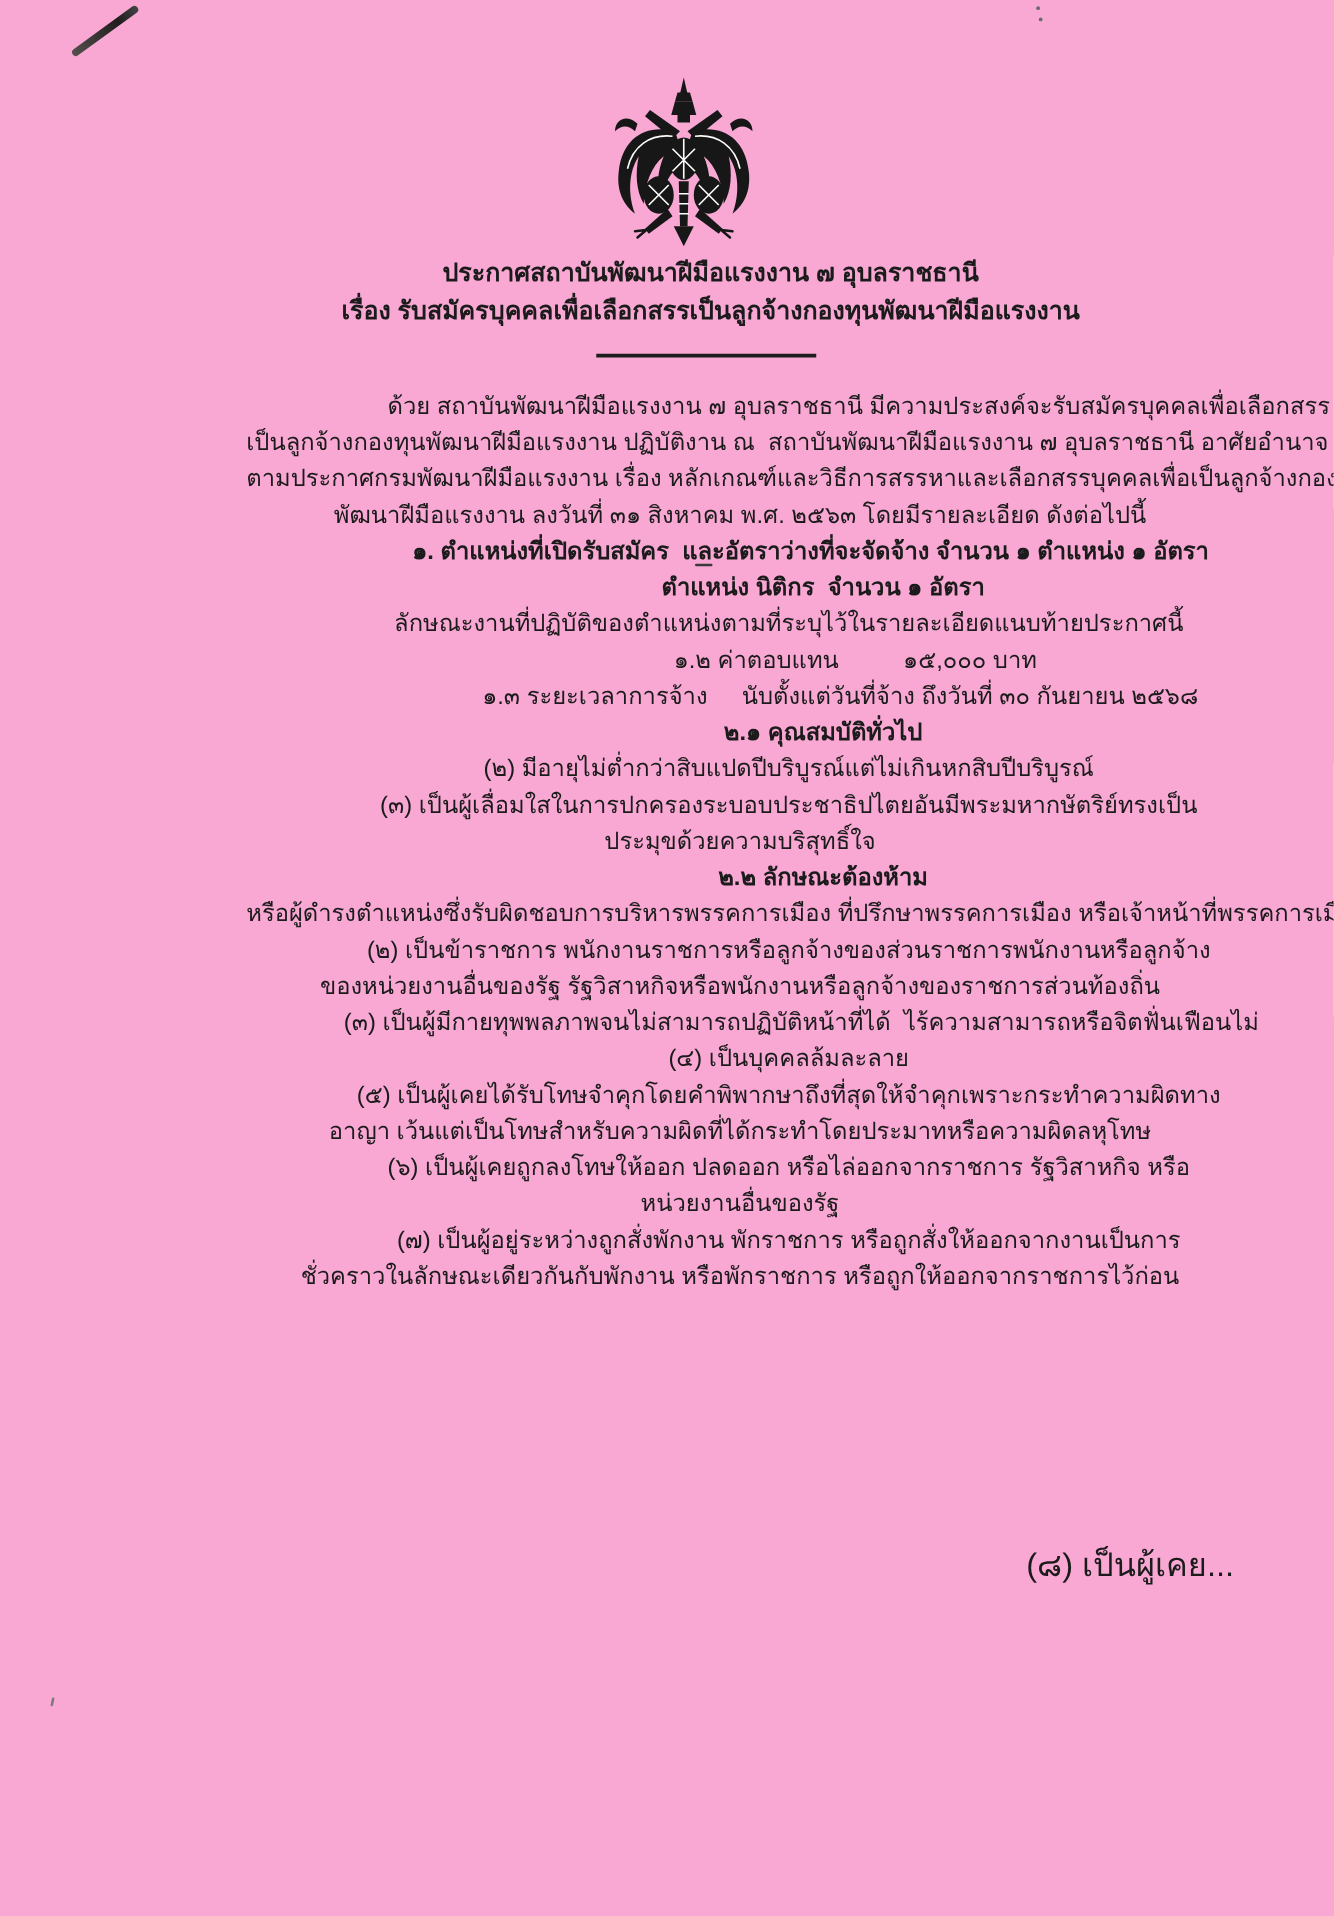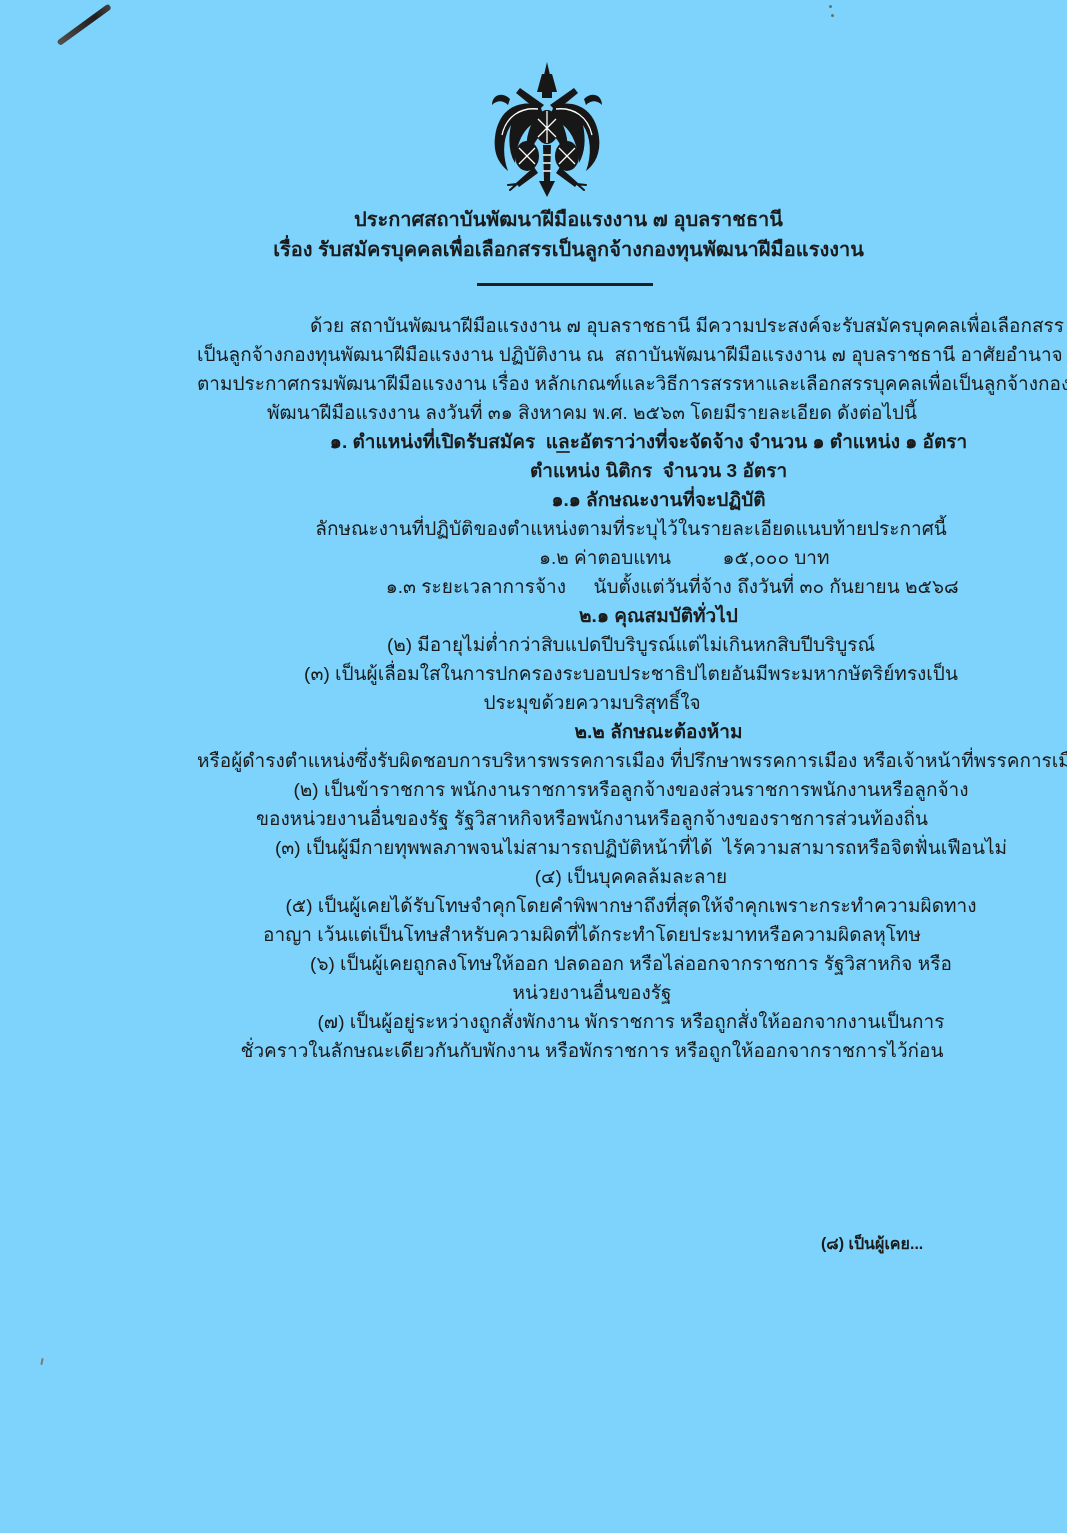--- a/index.html
+++ b/index.html
@@ -1,20 +1,20 @@
 <!DOCTYPE html>
 <html><head>
 <meta charset="utf-8">
 <style>
   html,body{margin:0;padding:0;background:#e8e8e6;}
   .page{
     position:relative;
     width:1067px;height:1533px;
     margin:0 auto;
-    background:#7dd3fc;
+    background:#f9a8d4;
     overflow:hidden;
     font-family:"Liberation Sans","DejaVu Sans",sans-serif;
     color:#1b1b1b;
     -webkit-font-smoothing:antialiased;
   }
   
   .pen-mark{
     position:absolute;left:60px;top:40px;width:64px;height:6px;
     background:linear-gradient(90deg,#53504e,#201d1c 70%,#444);
     border-radius:3px;
@@ -34,21 +34,21 @@
   
   .body{position:absolute;left:197px;top:311px;width:790px;text-align:center;}
   .line{font-size:19px;font-weight:500;line-height:29px;height:29px;white-space:pre;}
   .line.b{font-weight:700;}
   .i1{margin-left:113px;}
   .i2{margin-left:133px;}
   .i3{margin-left:78px;}
   .kvl{display:inline-block;width:235px;}
   .footer-note{
     position:absolute;left:821px;top:1231px;
-    font-size:16px;font-weight:700;white-space:pre;
+    font-size:26px;font-weight:400;white-space:pre;
   }
 </style>
 </head>
 <body>
 
 <div class="page">
 
   <div class="pen-mark"></div>
   <div class="speck a"></div>
   <div class="speck b"></div>
@@ -92,22 +92,21 @@
     <div class="title">เรื่อง รับสมัครบุคคลเพื่อเลือกสรรเป็นลูกจ้างกองทุนพัฒนาฝีมือแรงงาน</div>
   </div>
   <div class="divider"></div>
 
   <div class="body">
     <div class="line i1">ด้วย สถาบันพัฒนาฝีมือแรงงาน ๗ อุบลราชธานี มีความประสงค์จะรับสมัครบุคคลเพื่อเลือกสรร</div>
     <div class="line">เป็นลูกจ้างกองทุนพัฒนาฝีมือแรงงาน ปฏิบัติงาน ณ  สถาบันพัฒนาฝีมือแรงงาน ๗ อุบลราชธานี อาศัยอำนาจ</div>
     <div class="line">ตามประกาศกรมพัฒนาฝีมือแรงงาน เรื่อง หลักเกณฑ์และวิธีการสรรหาและเลือกสรรบุคคลเพื่อเป็นลูกจ้างกองทุน</div>
     <div class="line">พัฒนาฝีมือแรงงาน ลงวันที่ ๓๑ สิงหาคม พ.ศ. ๒๕๖๓ โดยมีรายละเอียด ดังต่อไปนี้</div>
     <div class="line i1 b">๑. ตำแหน่งที่เปิดรับสมัคร  และอัตราว่างที่จะจัดจ้าง จำนวน ๑ ตำแหน่ง ๑ อัตรา</div>
-    <div class="line i2 b">ตำแหน่ง นิติกร  จำนวน 3 อัตรา</div>
-    <div class="line i2 b">๑.๑ ลักษณะงานที่จะปฏิบัติ</div>
+    <div class="line i2 b">ตำแหน่ง นิติกร  จำนวน ๑ อัตรา</div>
     <div class="line i3">ลักษณะงานที่ปฏิบัติของตำแหน่งตามที่ระบุไว้ในรายละเอียดแนบท้ายประกาศนี้</div>
     <div class="line i2"><span class="kvl b">๑.๒ ค่าตอบแทน</span><span class="b">๑๕,๐๐๐ บาท</span></div>
     <div class="line i2"><span class="kvl b">๑.๓ ระยะเวลาการจ้าง</span><span class="b">นับตั้งแต่วันที่จ้าง ถึงวันที่ ๓๐ กันยายน ๒๕๖๘</span></div>
     <div class="line i2 b">๒.๑ คุณสมบัติทั่วไป</div>
     <div class="line i3">(๒) มีอายุไม่ต่ำกว่าสิบแปดปีบริบูรณ์แต่ไม่เกินหกสิบปีบริบูรณ์</div>
     <div class="line i3">(๓) เป็นผู้เลื่อมใสในการปกครองระบอบประชาธิปไตยอันมีพระมหากษัตริย์ทรงเป็น</div>
     <div class="line">ประมุขด้วยความบริสุทธิ์ใจ</div>
     <div class="line i2 b">๒.๒ ลักษณะต้องห้าม</div>
     <div class="line">หรือผู้ดำรงตำแหน่งซึ่งรับผิดชอบการบริหารพรรคการเมือง ที่ปรึกษาพรรคการเมือง หรือเจ้าหน้าที่พรรคการเมือง</div>
     <div class="line i3">(๒) เป็นข้าราชการ พนักงานราชการหรือลูกจ้างของส่วนราชการพนักงานหรือลูกจ้าง</div>

